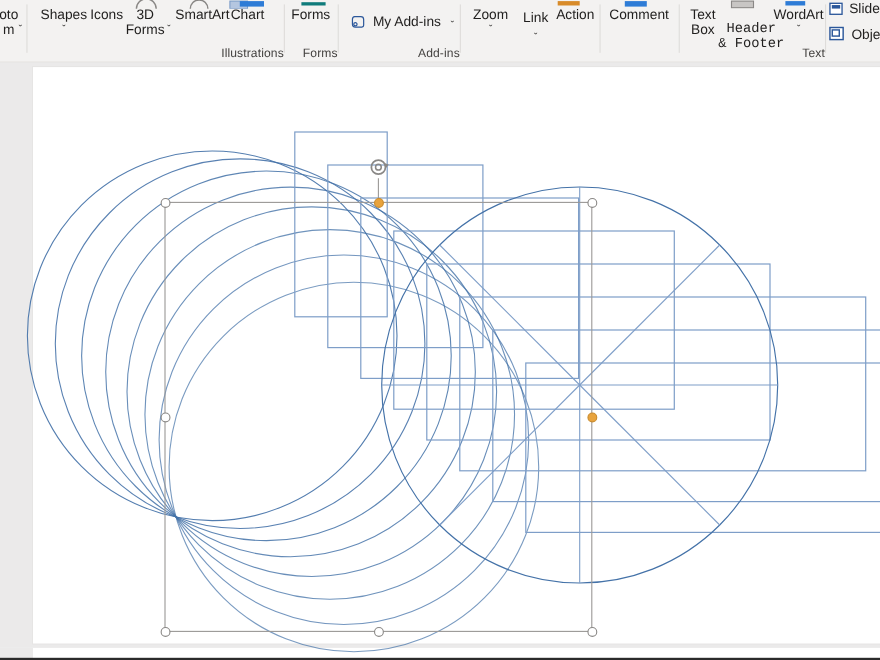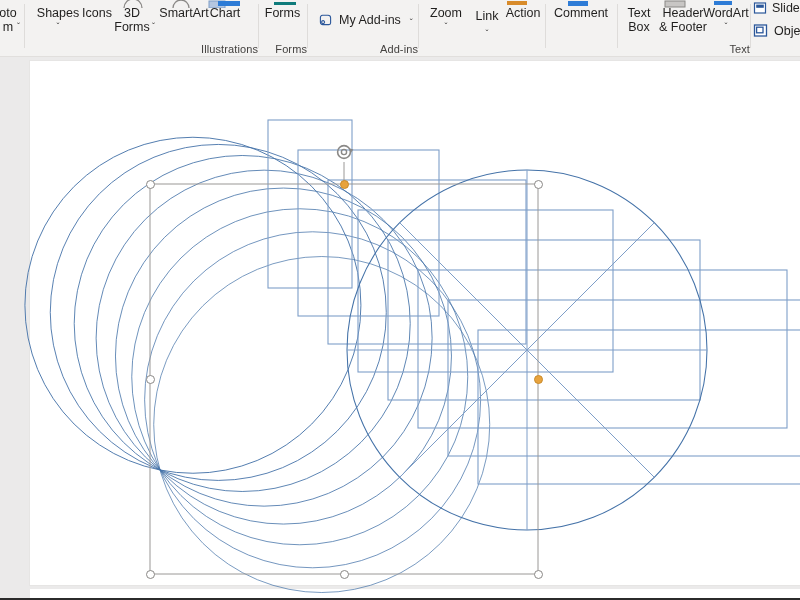--- a/index.html
+++ b/index.html
@@ -198,21 +198,21 @@
         <span class="l1">Comment</span>
       </div>
 
       <div class="grp" style="left:617px;width:133px;">
         <div class="grp-label">Text</div>
       </div>
       <div class="btn" style="left:622px;top:7px;width:34px;">
         <span class="l1">Text</span>
         <span class="l2">Box</span>
       </div>
-      <div class="btn" style="left:652px;top:7px;width:62px;">
+      <div class="btn" style="left:652px;top:20px;width:62px;font-family:Liberation Mono, monospace;">
         <span class="l1">Header</span>
         <span class="l2">&amp; Footer</span>
       </div>
       <div class="btn" style="left:700px;top:7px;width:52px;">
         <span class="l1">WordArt</span>
         <span class="chev">ˇ</span>
       </div>
 
       <div class="btn-h" style="left:753px;top:1px;">
         <svg width="14" height="14" viewBox="0 0 14 14">

